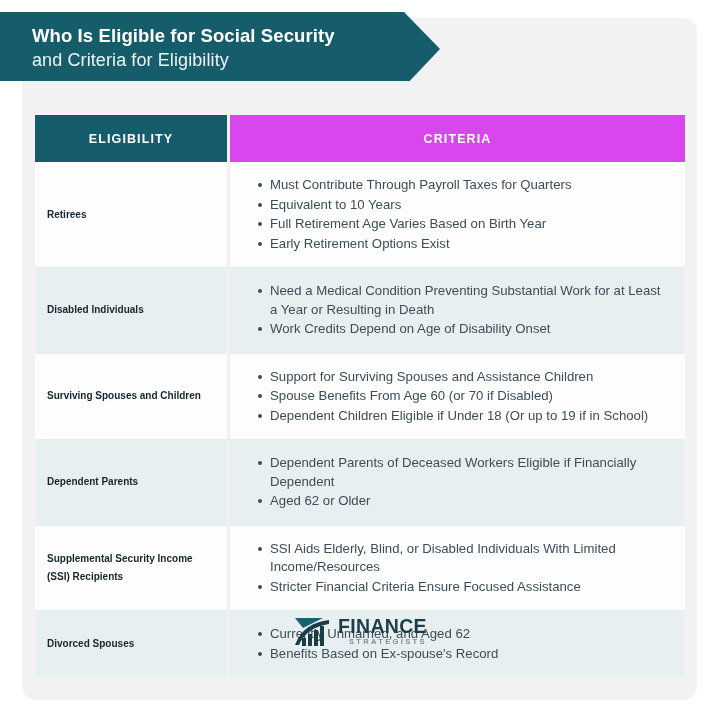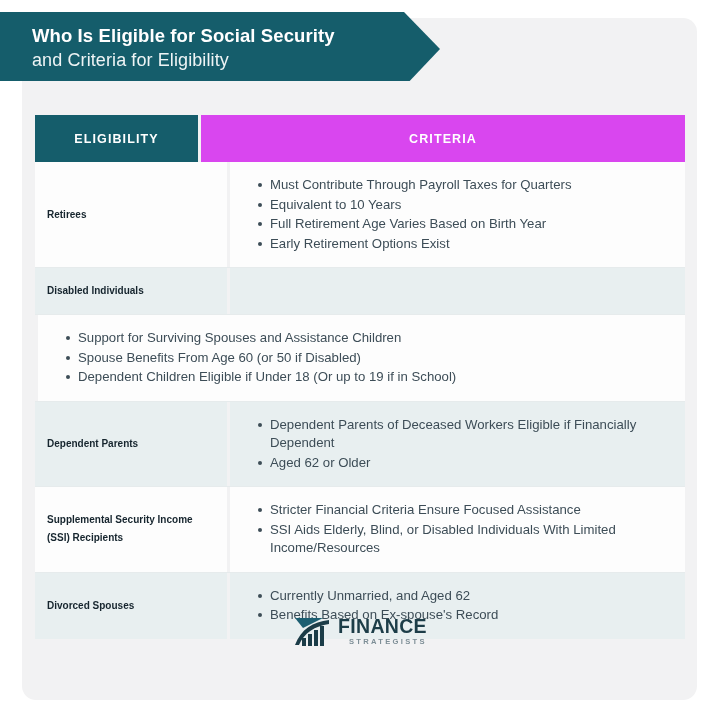--- a/index.html
+++ b/index.html
@@ -78,21 +78,21 @@
   .th {
     display: flex;
     align-items: center;
     justify-content: center;
     color: #ffffff;
     font-size: 12.5px;
     font-weight: bold;
     letter-spacing: 1.1px;
   }
   .th-eligibility {
-    width: 163px;
+    width: 192px;
     background: #155d6b;
   }
   .th-divider {
     width: 3px;
     background: #f2f2f3;
   }
   .th-criteria {
     flex: 1;
     background: #d946ef;
   }
@@ -214,28 +214,35 @@
           <li>Equivalent to 10 Years</li>
           <li>Full Retirement Age Varies Based on Birth Year</li>
           <li>Early Retirement Options Exist</li>
         </ul>
       </div>
     </div>
 
     <div class="row alt">
       <div class="cell-elig">Disabled Individuals</div>
       <div class="cell-div"></div>
+      <div class="cell-crit">
+        <ul class="bullets">
+          <li>Need a Medical Condition Preventing Substantial Work for at Least a Year or Resulting in Death</li>
+          <li>Work Credits Depend on Age of Disability Onset</li>
+        </ul>
+      </div>
     </div>
 
     <div class="row plain">
+      <div class="cell-elig">Surviving Spouses and Children</div>
       <div class="cell-div"></div>
       <div class="cell-crit">
         <ul class="bullets">
           <li>Support for Surviving Spouses and Assistance Children</li>
-          <li>Spouse Benefits From Age 60 (or 50 if Disabled)</li>
+          <li>Spouse Benefits From Age 60 (or 70 if Disabled)</li>
           <li>Dependent Children Eligible if Under 18 (Or up to 19 if in School)</li>
         </ul>
       </div>
     </div>
 
     <div class="row alt">
       <div class="cell-elig">Dependent Parents</div>
       <div class="cell-div"></div>
       <div class="cell-crit">
         <ul class="bullets">
@@ -243,22 +250,22 @@
           <li>Aged 62 or Older</li>
         </ul>
       </div>
     </div>
 
     <div class="row plain">
       <div class="cell-elig">Supplemental Security Income (SSI) Recipients</div>
       <div class="cell-div"></div>
       <div class="cell-crit">
         <ul class="bullets">
+          <li>SSI Aids Elderly, Blind, or Disabled Individuals With Limited Income/Resources</li>
           <li>Stricter Financial Criteria Ensure Focused Assistance</li>
-          <li>SSI Aids Elderly, Blind, or Disabled Individuals With Limited Income/Resources</li>
         </ul>
       </div>
     </div>
 
     <div class="row alt">
       <div class="cell-elig">Divorced Spouses</div>
       <div class="cell-div"></div>
       <div class="cell-crit">
         <ul class="bullets">
           <li>Currently Unmarried, and Aged 62</li>

